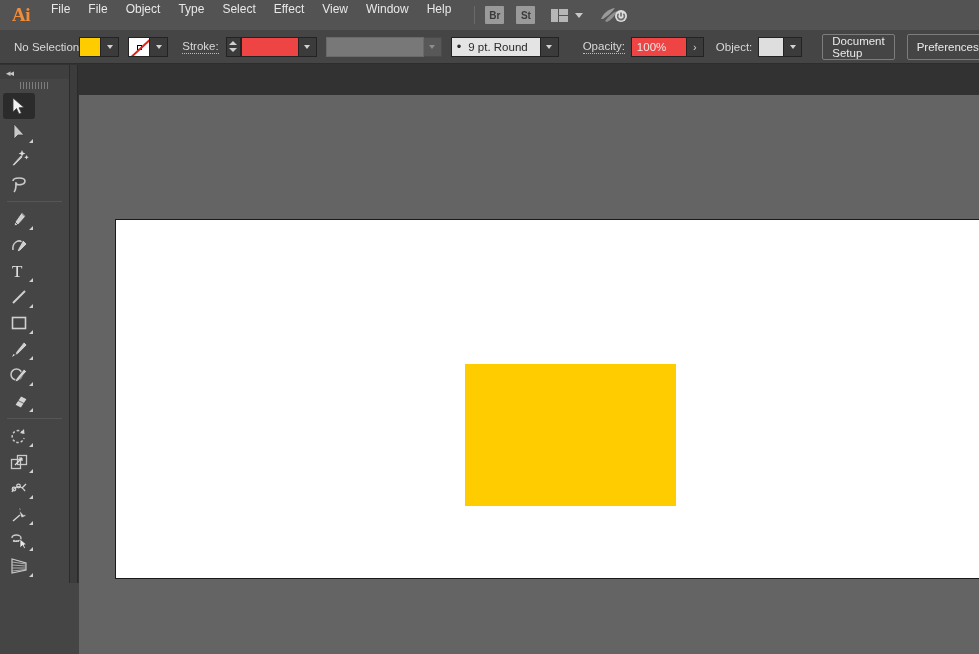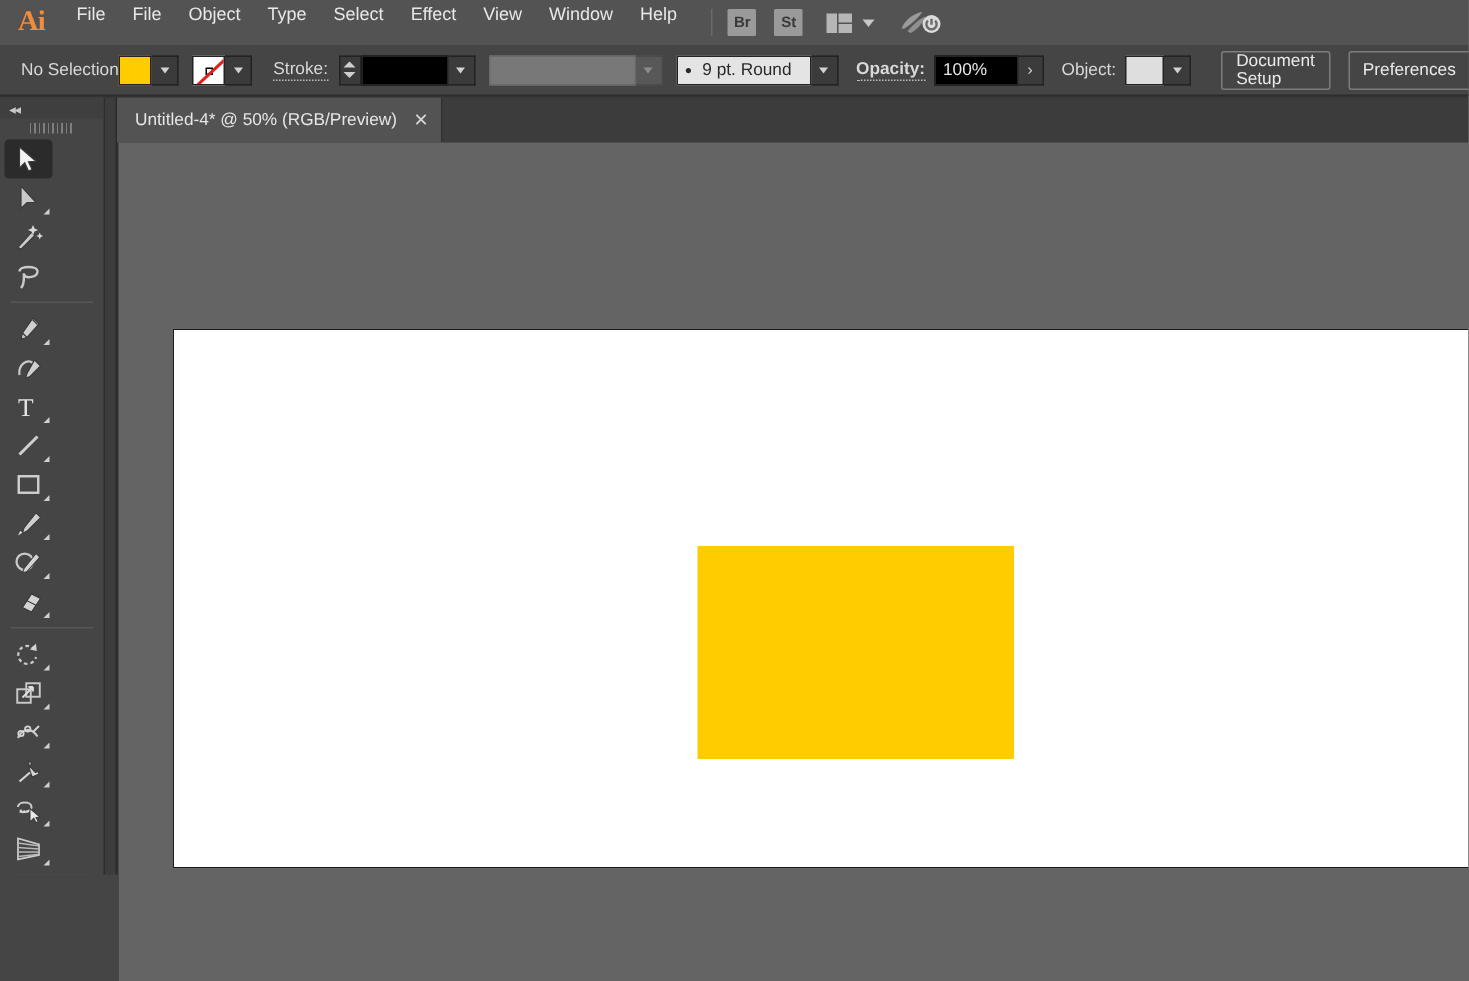--- a/index.html
+++ b/index.html
@@ -91,21 +91,21 @@
     position: absolute; left: 8px; top: 7px; width: 5px; height: 5px;
     border: 1px solid #000; background: #fff;
   }
   .stepper {
     width: 15px; height: 20px; background: #3b3b3b; border: 1px solid #232323;
     display: flex; flex-direction: column; align-items: center; justify-content: center; gap: 3px;
   }
   .st-up { width:0;height:0;border-left:4px solid transparent;border-right:4px solid transparent;border-bottom:4px solid #cfcfcf;}
   .st-dn { width:0;height:0;border-left:4px solid transparent;border-right:4px solid transparent;border-top:4px solid #cfcfcf;}
   .field {
-    height: 20px; background: #000000; border: 1px solid #232323;
+    height: 20px; background: #ef4444; border: 1px solid #232323;
     color: #e8e8e8; font-size: 11.5px; display: flex; align-items: center;
     padding: 0 5px;
   }
   .field.dim { background: #787878; border-color: #6a6a6a; }
   .field.light { background: #e4e4e4; color: #2a2a2a; }
   .arrowbtn {
     width: 17px; height: 20px; background: #3b3b3b; border: 1px solid #232323;
     border-left: none; color: #d2d2d2; font-size: 11px;
     display: flex; align-items: center; justify-content: center;
   }
@@ -278,21 +278,21 @@
     <div style="display:flex;margin-left:9px;">
       <div class="field light" style="width:90px;">
         <span style="font-size:13px;line-height:0;margin-right:7px;">•</span>
         <span>9 pt. Round</span>
       </div>
       <div class="mini-dd">
           <div class="chev-sm"></div>
         </div>
     </div>
 
-    <div class="cb-label-dot" style="margin-left:12px;font-weight:bold;">Opacity:</div>
+    <div class="cb-label-dot" style="margin-left:24px;">Opacity:</div>
 
     <div style="display:flex;margin-left:6px;">
       <div class="field" style="width:56px;">100%</div>
       <div class="arrowbtn">›</div>
     </div>
 
     <div class="cb-label" style="margin-left:12px;">Object:</div>
 
     <div style="display:flex;margin-left:6px;">
       <div class="style-swatch"></div>
@@ -311,26 +311,20 @@
         <svg width="20" height="16" viewBox="0 0 20 16">
           <rect x="1" y="2" width="7" height="7" fill="none" stroke="#cfcfcf" stroke-width="1"></rect>
           <rect x="10" y="1" width="7" height="7" fill="none" stroke="#cfcfcf" stroke-width="1"></rect>
           <path d="M7 6 L7 15 L10 12 L12 15.5 L13.5 14.6 L11.6 11.4 L15 11 Z" fill="#e8e8e8" stroke="#3a3a3a" stroke-width="0.7"></path>
         </svg>
       </span>
 
     </div>
   </div>
 
-  <div class="tabbar">
-    <div class="doc-tab">
-      <span class="doc-tab-title">Untitled-4* @ 50% (RGB/Preview)</span>
-      <span class="doc-tab-close">✕</span>
-    </div>
-  </div>
 
   <div class="canvas-area" style="background: rgb(100, 100, 100);">
     <div class="artboard" style="left: 36px; top: 124px; width: 900px; height: 360px; background: rgb(255, 255, 255); border-color: rgb(26, 26, 26);">
       <div class="shape-rect" style="left: 349px; top: 144px; width: 211px; height: 142px; background: rgb(255, 204, 0);"></div>
     </div>
   </div>
 
   <div class="toolpanel">
 
     <div class="tp-head">

